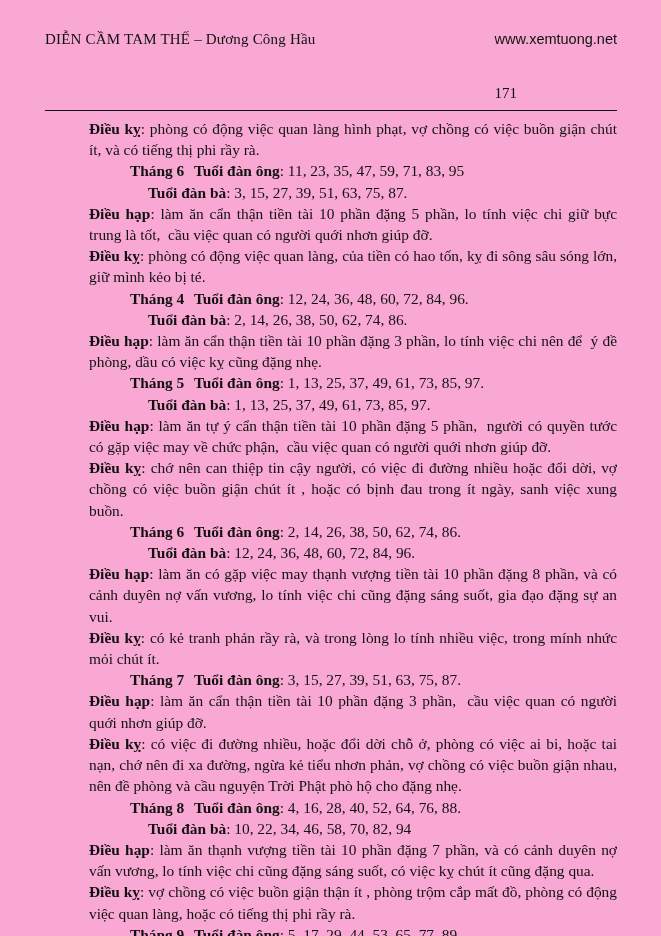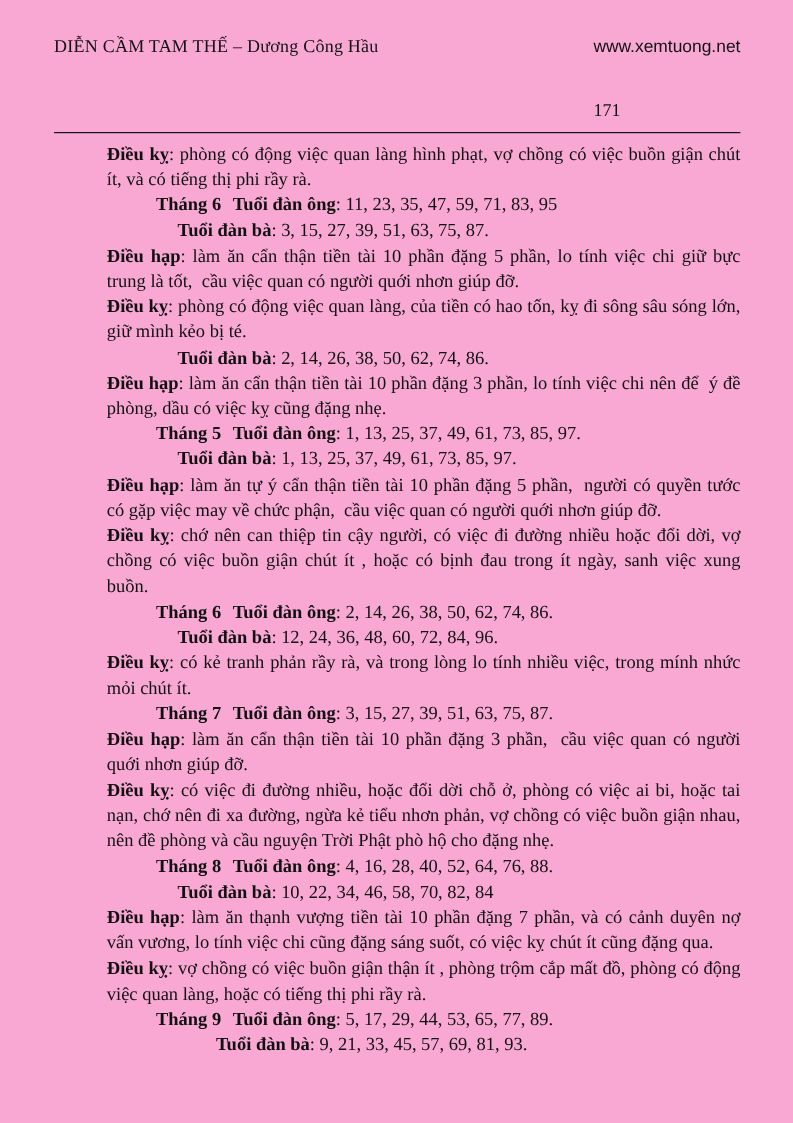--- a/index.html
+++ b/index.html
@@ -81,51 +81,53 @@
   <p class="para dieu"><b class="lbl">Điều kỵ</b><span class="sep">: </span><span class="txt">phòng có động việc quan làng hình phạt, vợ chồng có việc buồn giận chút ít, và có tiếng thị phi rầy rà.</span></p>
 
   <p class="para thang"><b class="lbl month">Tháng 6</b><b class="lbl">Tuổi đàn ông</b><span class="sep">: </span><span class="txt">11, 23, 35, 47, 59, 71, 83, 95</span></p>
 
   <p class="para tuoiba"><b class="lbl">Tuổi đàn bà</b><span class="sep">: </span><span class="txt">3, 15, 27, 39, 51, 63, 75, 87.</span></p>
 
   <p class="para dieu"><b class="lbl">Điều hạp</b><span class="sep">: </span><span class="txt">làm ăn cẩn thận tiền tài 10 phần đặng 5 phần, lo tính việc chi giữ bực trung là tốt,  cầu việc quan có người quới nhơn giúp đỡ.</span></p>
 
   <p class="para dieu"><b class="lbl">Điều kỵ</b><span class="sep">: </span><span class="txt">phòng có động việc quan làng, của tiền có hao tốn, kỵ đi sông sâu sóng lớn, giữ mình kẻo bị té.</span></p>
 
+  <p class="para thang"><b class="lbl month">Tháng 4</b><b class="lbl">Tuổi đàn ông</b><span class="sep">: </span><span class="txt">12, 24, 36, 48, 60, 72, 84, 96.</span></p>
 
   <p class="para tuoiba"><b class="lbl">Tuổi đàn bà</b><span class="sep">: </span><span class="txt">2, 14, 26, 38, 50, 62, 74, 86.</span></p>
 
   <p class="para dieu"><b class="lbl">Điều hạp</b><span class="sep">: </span><span class="txt">làm ăn cẩn thận tiền tài 10 phần đặng 3 phần, lo tính việc chi nên để  ý đề phòng, dầu có việc kỵ cũng đặng nhẹ.</span></p>
 
 
   <p class="para thang"><b class="lbl month">Tháng 5</b><b class="lbl">Tuổi đàn ông</b><span class="sep">: </span><span class="txt">1, 13, 25, 37, 49, 61, 73, 85, 97.</span></p>
 
   <p class="para tuoiba"><b class="lbl">Tuổi đàn bà</b><span class="sep">: </span><span class="txt">1, 13, 25, 37, 49, 61, 73, 85, 97.</span></p>
 
   <p class="para dieu"><b class="lbl">Điều hạp</b><span class="sep">: </span><span class="txt">làm ăn tự ý cẩn thận tiền tài 10 phần đặng 5 phần,  người có quyền tước có gặp việc may về chức phận,  cầu việc quan có người quới nhơn giúp đỡ.</span></p>
 
   <p class="para dieu"><b class="lbl">Điều kỵ</b><span class="sep">: </span><span class="txt">chớ nên can thiệp tin cậy người, có việc đi đường nhiều hoặc đổi dời, vợ chồng có việc buồn giận chút ít , hoặc có bịnh đau trong ít ngày, sanh việc xung buồn.</span></p>
 
   <p class="para thang"><b class="lbl month">Tháng 6</b><b class="lbl">Tuổi đàn ông</b><span class="sep">: </span><span class="txt">2, 14, 26, 38, 50, 62, 74, 86.</span></p>
 
   <p class="para tuoiba"><b class="lbl">Tuổi đàn bà</b><span class="sep">: </span><span class="txt">12, 24, 36, 48, 60, 72, 84, 96.</span></p>
 
+  <p class="para dieu"><b class="lbl">Điều hạp</b><span class="sep">: </span><span class="txt">làm ăn có gặp việc may thạnh vượng tiền tài 10 phần đặng 8 phần, và có cảnh duyên nợ vấn vương, lo tính việc chi cũng đặng sáng suốt, gia đạo đặng sự an vui.</span></p>
 
   <p class="para dieu"><b class="lbl">Điều kỵ</b><span class="sep">: </span><span class="txt">có kẻ tranh phản rầy rà, và trong lòng lo tính nhiều việc, trong mính nhức mỏi chút ít.</span></p>
 
   <p class="para thang"><b class="lbl month">Tháng 7</b><b class="lbl">Tuổi đàn ông</b><span class="sep">: </span><span class="txt">3, 15, 27, 39, 51, 63, 75, 87.</span></p>
 
 
   <p class="para dieu"><b class="lbl">Điều hạp</b><span class="sep">: </span><span class="txt">làm ăn cẩn thận tiền tài 10 phần đặng 3 phần,  cầu việc quan có người quới nhơn giúp đỡ.</span></p>
 
   <p class="para dieu"><b class="lbl">Điều kỵ</b><span class="sep">: </span><span class="txt">có việc đi đường nhiều, hoặc đổi dời chỗ ở, phòng có việc ai bi, hoặc tai nạn, chớ nên đi xa đường, ngừa kẻ tiểu nhơn phản, vợ chồng có việc buồn giận nhau, nên đề phòng và cầu nguyện Trời Phật phò hộ cho đặng nhẹ.</span></p>
 
   <p class="para thang"><b class="lbl month">Tháng 8</b><b class="lbl">Tuổi đàn ông</b><span class="sep">: </span><span class="txt">4, 16, 28, 40, 52, 64, 76, 88.</span></p>
 
-  <p class="para tuoiba"><b class="lbl">Tuổi đàn bà</b><span class="sep">: </span><span class="txt">10, 22, 34, 46, 58, 70, 82, 84</span></p>
+  <p class="para tuoiba"><b class="lbl">Tuổi đàn bà</b><span class="sep">: </span><span class="txt">10, 22, 34, 46, 58, 70, 82, 94</span></p>
 
   <p class="para dieu"><b class="lbl">Điều hạp</b><span class="sep">: </span><span class="txt">làm ăn thạnh vượng tiền tài 10 phần đặng 7 phần, và có cảnh duyên nợ vấn vương, lo tính việc chi cũng đặng sáng suốt, có việc kỵ chút ít cũng đặng qua.</span></p>
 
   <p class="para dieu"><b class="lbl">Điều kỵ</b><span class="sep">: </span><span class="txt">vợ chồng có việc buồn giận thận ít , phòng trộm cắp mất đồ, phòng có động việc quan làng, hoặc có tiếng thị phi rầy rà.</span></p>
 
   <p class="para thang"><b class="lbl month">Tháng 9</b><b class="lbl">Tuổi đàn ông</b><span class="sep">: </span><span class="txt">5, 17, 29, 44, 53, 65, 77, 89.</span></p>
 
   <p class="para tuoiba extra-indent"><b class="lbl">Tuổi đàn bà</b><span class="sep">: </span><span class="txt">9, 21, 33, 45, 57, 69, 81, 93.</span></p>
 </div>
 </div>

